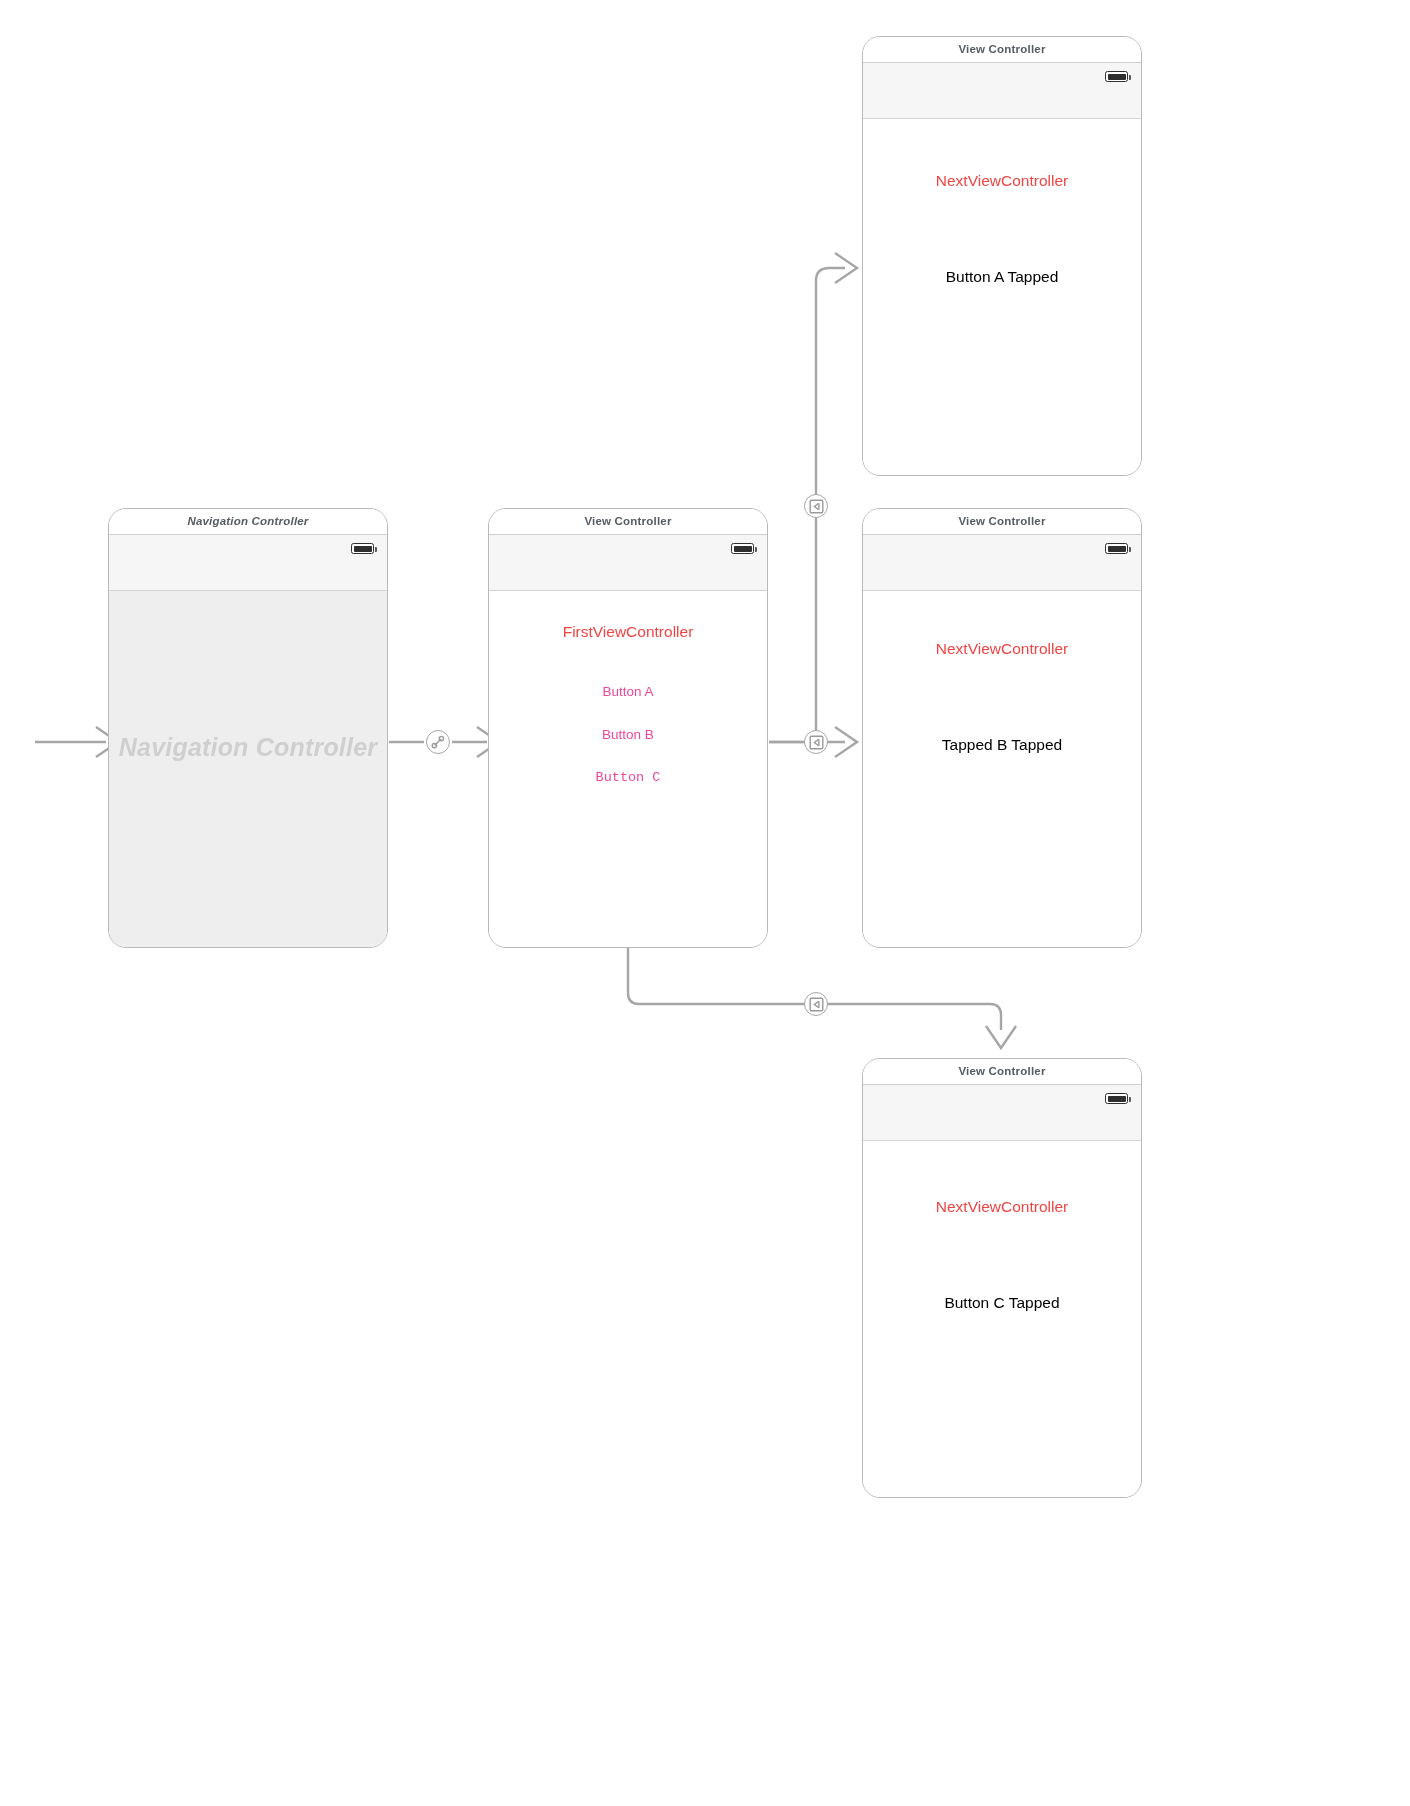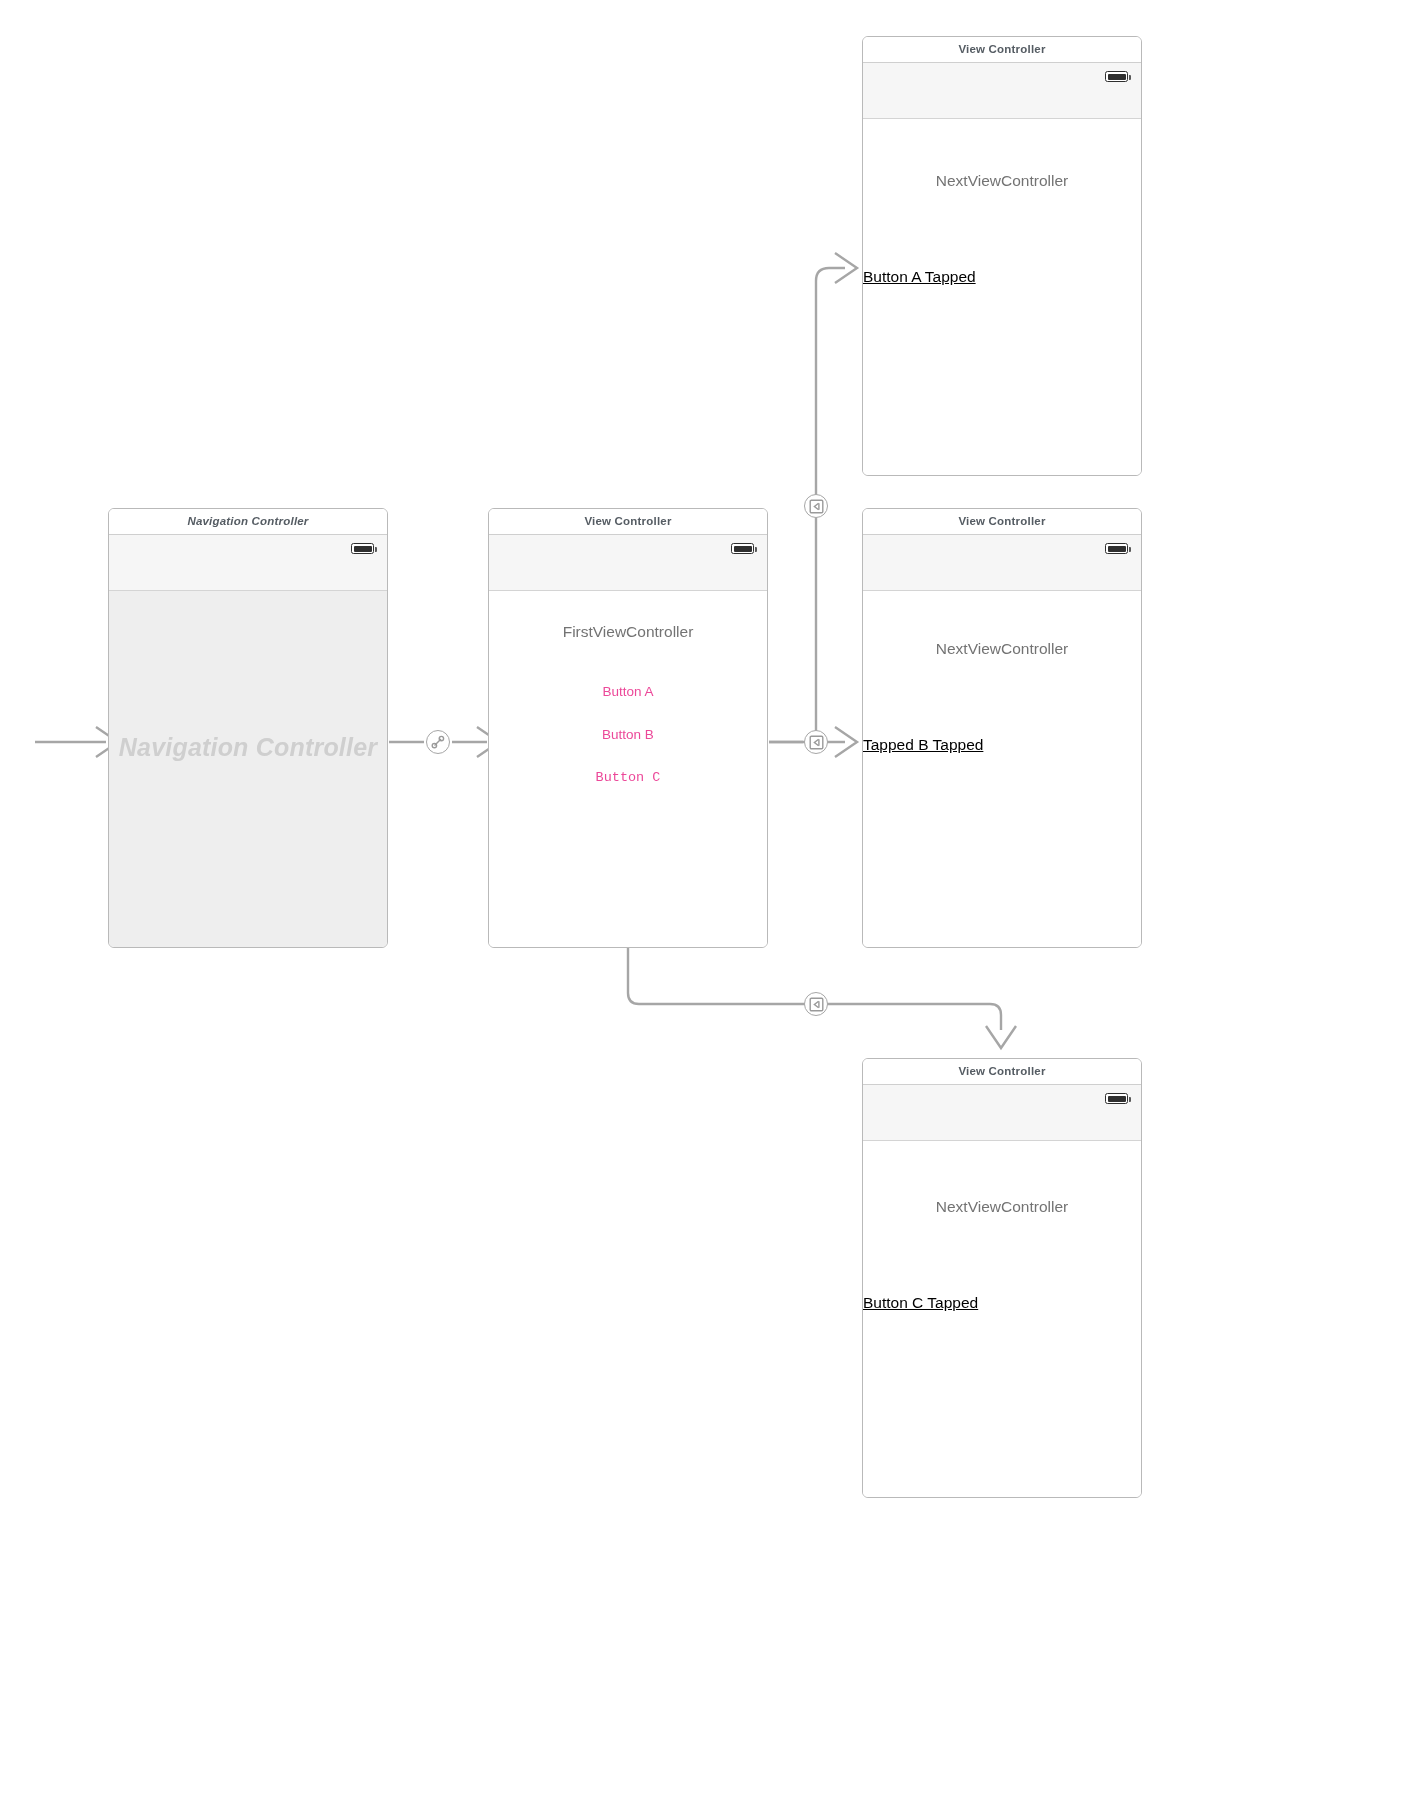--- a/index.html
+++ b/index.html
@@ -11,21 +11,21 @@
     overflow:hidden;
     -webkit-font-smoothing:antialiased;
   }
   #canvas { position:absolute; inset:0; }
 
   
   .scene {
     position:absolute;
     background:#ffffff;
     border:1px solid #b9b9b9;
-    border-radius:6px;
+    border-radius:18px;
     box-sizing:border-box;
     overflow:hidden;
     z-index:3;
   }
   .scene-title {
     height:25px;
     line-height:25px;
     text-align:center;
     font-size:11.5px;
     font-weight:bold;
@@ -66,29 +66,28 @@
     border-radius:0 1px 1px 0;
   }
   .scene-body { position:relative; background:#ffffff; height:100%; }
 
   
   .vc-label {
     position:absolute;
     left:0; right:0;
     text-align:center;
     font-size:15.5px;
-    color:#737373;
+    color:#ef4444;
   }
   .vc-sub {
     position:absolute;
     left:0; right:0;
-    text-align:left;
+    text-align:center;
     font-size:15.5px;
     color:#000000;
-    text-decoration:underline;
   }
   .btn-link {
     position:absolute;
     left:0; right:0;
     text-align:center;
     font-size:13.5px;
     color:#ec4899;
   }
 
   

